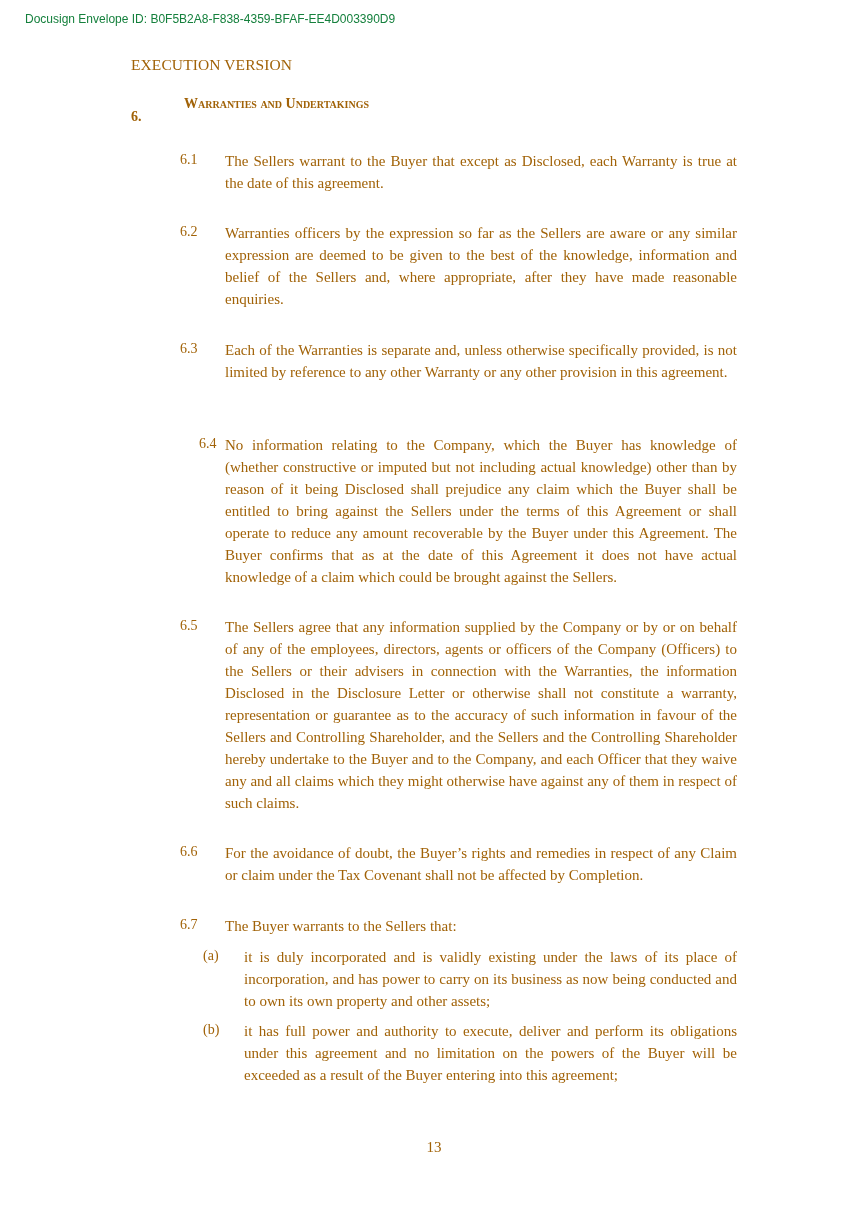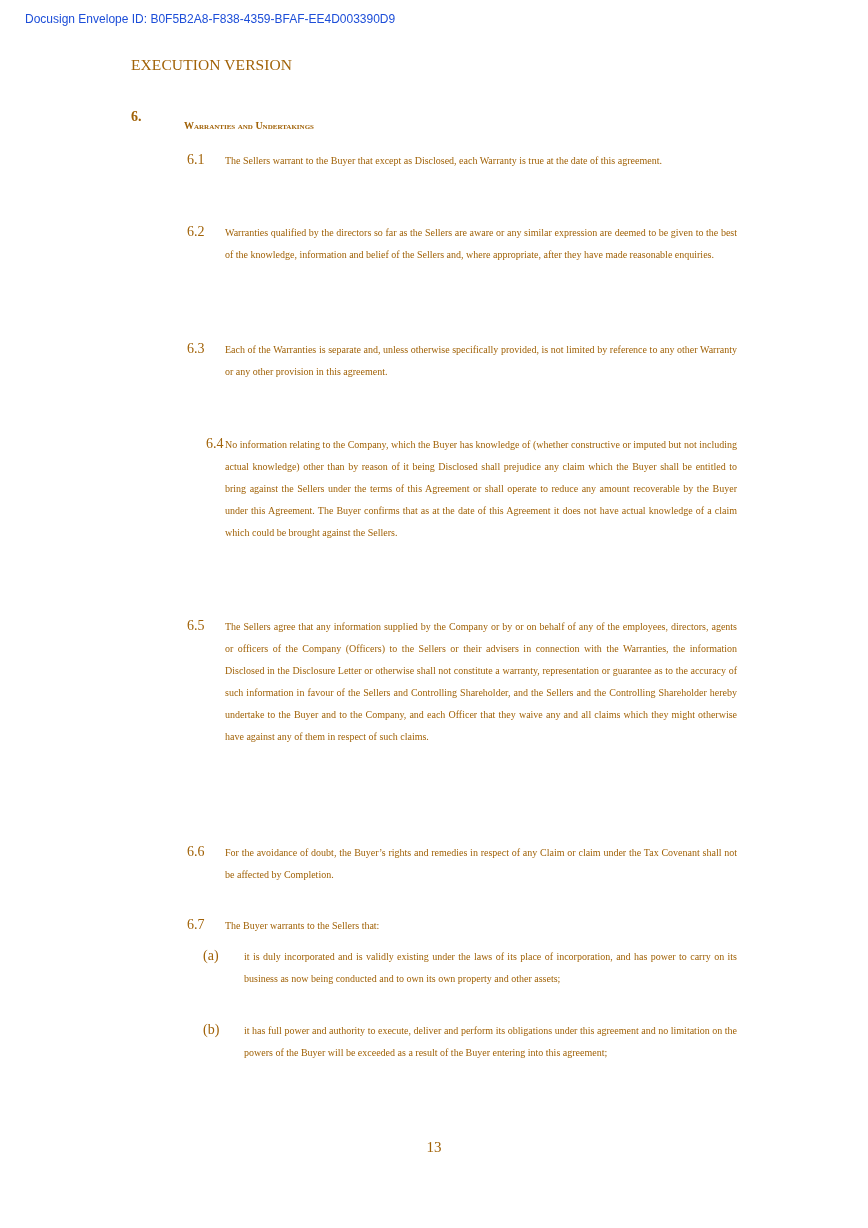--- a/index.html
+++ b/index.html
@@ -1,41 +1,41 @@
 <!DOCTYPE html>
 <html><head>
 <meta charset="utf-8">
 <style>
   html, body { margin: 0; padding: 0; background: #ffffff; }
   body { width: 868px; height: 1228px; position: relative; overflow: hidden; }
   .envelope {
     position: absolute; left: 25px; top: 12px;
-    font-family: "Liberation Sans", sans-serif; font-size: 12px; color: #1d4ed8;
+    font-family: "Liberation Sans", sans-serif; font-size: 12px; color: #15803d;
   }
   .serif { font-family: "Liberation Serif", serif; color: #a16207; }
   .exec {
     position: absolute; left: 131px; top: 56px;
     font-size: 15.5px; letter-spacing: 0.1px;
   }
   .heading-num {
     position: absolute; left: 131px; top: 109px;
     font-size: 14px; font-weight: bold;
   }
   .heading-title {
-    position: absolute; left: 184px; top: 120px;
-    font-size: 10px; font-weight: bold; font-variant: small-caps;
+    position: absolute; left: 184px; top: 96px;
+    font-size: 14px; font-weight: bold; font-variant: small-caps;
   }
   .clause { position: absolute; left: 0; width: 868px; }
   .clause .num {
-    position: absolute; left: 187px; top: 0;
+    position: absolute; left: 180px; top: 0;
     font-size: 14px;
   }
   .clause .text {
     position: absolute; left: 225px; width: 512px; top: 0;
-    font-size: 10px; line-height: 22px; text-align: justify;
+    font-size: 15px; line-height: 22px; text-align: justify;
   }
   .sub .num { left: 203px; }
   .sub .text { left: 244px; width: 493px; }
   .bold { font-weight: normal; }
   .pagenum {
     position: absolute; left: 0; width: 868px; top: 1139px;
     text-align: center; font-size: 15px;
   }
 </style>
 </head>
@@ -48,21 +48,21 @@
 <div class="serif heading-num">6.</div>
 <div class="serif heading-title">Warranties and Undertakings</div>
 
 <div class="clause serif" style="top:150px;">
   <span class="num" style="top:2px;">6.1</span>
   <div class="text">The Sellers warrant to the Buyer that except as Disclosed, each Warranty is true at the date of this agreement.</div>
 </div>
 
 <div class="clause serif" style="top:222px;">
   <span class="num" style="top:2px;text-align:right;">6.2</span>
-  <div class="text"><span>Warranties qualified by the directors </span><span class="bold">so far as the Sellers are aware</span><span> or any similar expression are deemed to be given to the best of the knowledge, information and belief of the Sellers and, where appropriate, after they have made reasonable enquiries.</span></div>
+  <div class="text"><span>Warranties officers by the expression </span><span class="bold">so far as the Sellers are aware</span><span> or any similar expression are deemed to be given to the best of the knowledge, information and belief of the Sellers and, where appropriate, after they have made reasonable enquiries.</span></div>
 </div>
 
 <div class="clause serif" style="top:339px;">
   <span class="num" style="top:2px;">6.3</span>
   <div class="text">Each of the Warranties is separate and, unless otherwise specifically provided, is not limited by reference to any other Warranty or any other provision in this agreement.</div>
 </div>
 
 <div class="clause serif" style="top:434px;">
   <span class="num" style="top:2px;margin-left:19px;">6.4</span>
   <div class="text">No information relating to the Company, which the Buyer has knowledge of (whether constructive or imputed but not including actual knowledge) other than by reason of it being Disclosed shall prejudice any claim which the Buyer shall be entitled to bring against the Sellers under the terms of this Agreement or shall operate to reduce any amount recoverable by the Buyer under this Agreement. The Buyer confirms that as at the date of this Agreement it does not have actual knowledge of a claim which could be brought against the Sellers.</div>

